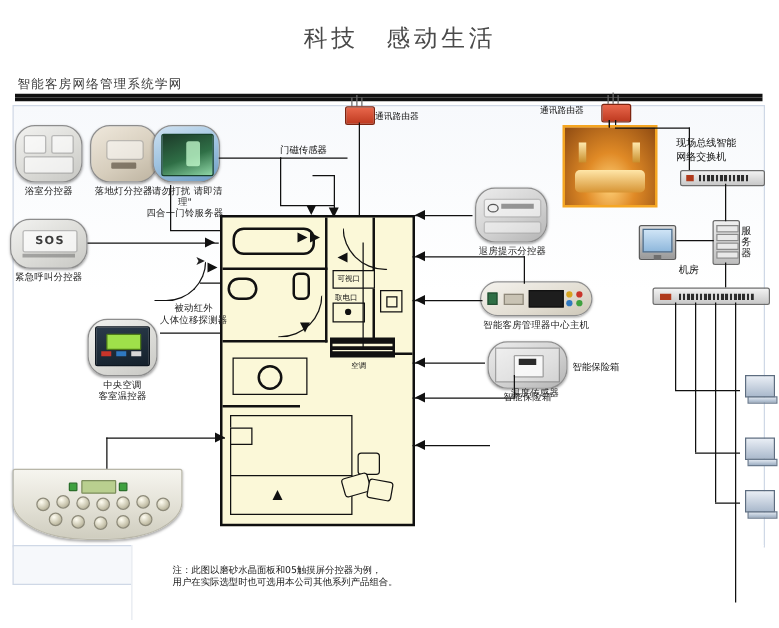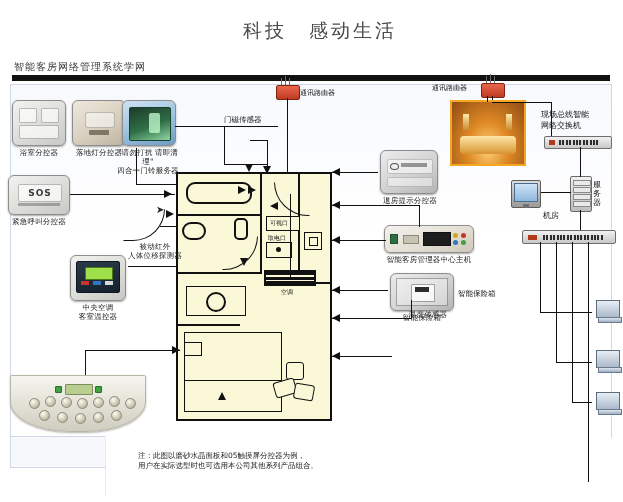--- a/index.html
+++ b/index.html
@@ -38,21 +38,21 @@
     border:1px solid #cfd8e6;background:#f6f8fb;
   }
   .panel-blue3{
     position:absolute;left:105px;top:436px;width:505px;height:60px;
     border-left:1px solid #e5e9f0;background:#fff;
   }
 
   
   .dev{position:absolute;}
   .dev .img{
-    position:relative;border-radius:6px;overflow:hidden;
+    position:relative;border-radius:16px;overflow:hidden;
     box-shadow:0 1px 2px rgba(0,0,0,.35);
     border:1px solid #8d8d8d;
   }
   .dev .cap{
     margin-top:2px;font-size:7.5px;line-height:9px;text-align:center;color:#222;
     letter-spacing:.2px;white-space:pre-line;
   }
 
   
   .face-white{background:linear-gradient(150deg,#f2f2f0 0%,#dcdcd8 55%,#c8c8c4 100%);}

